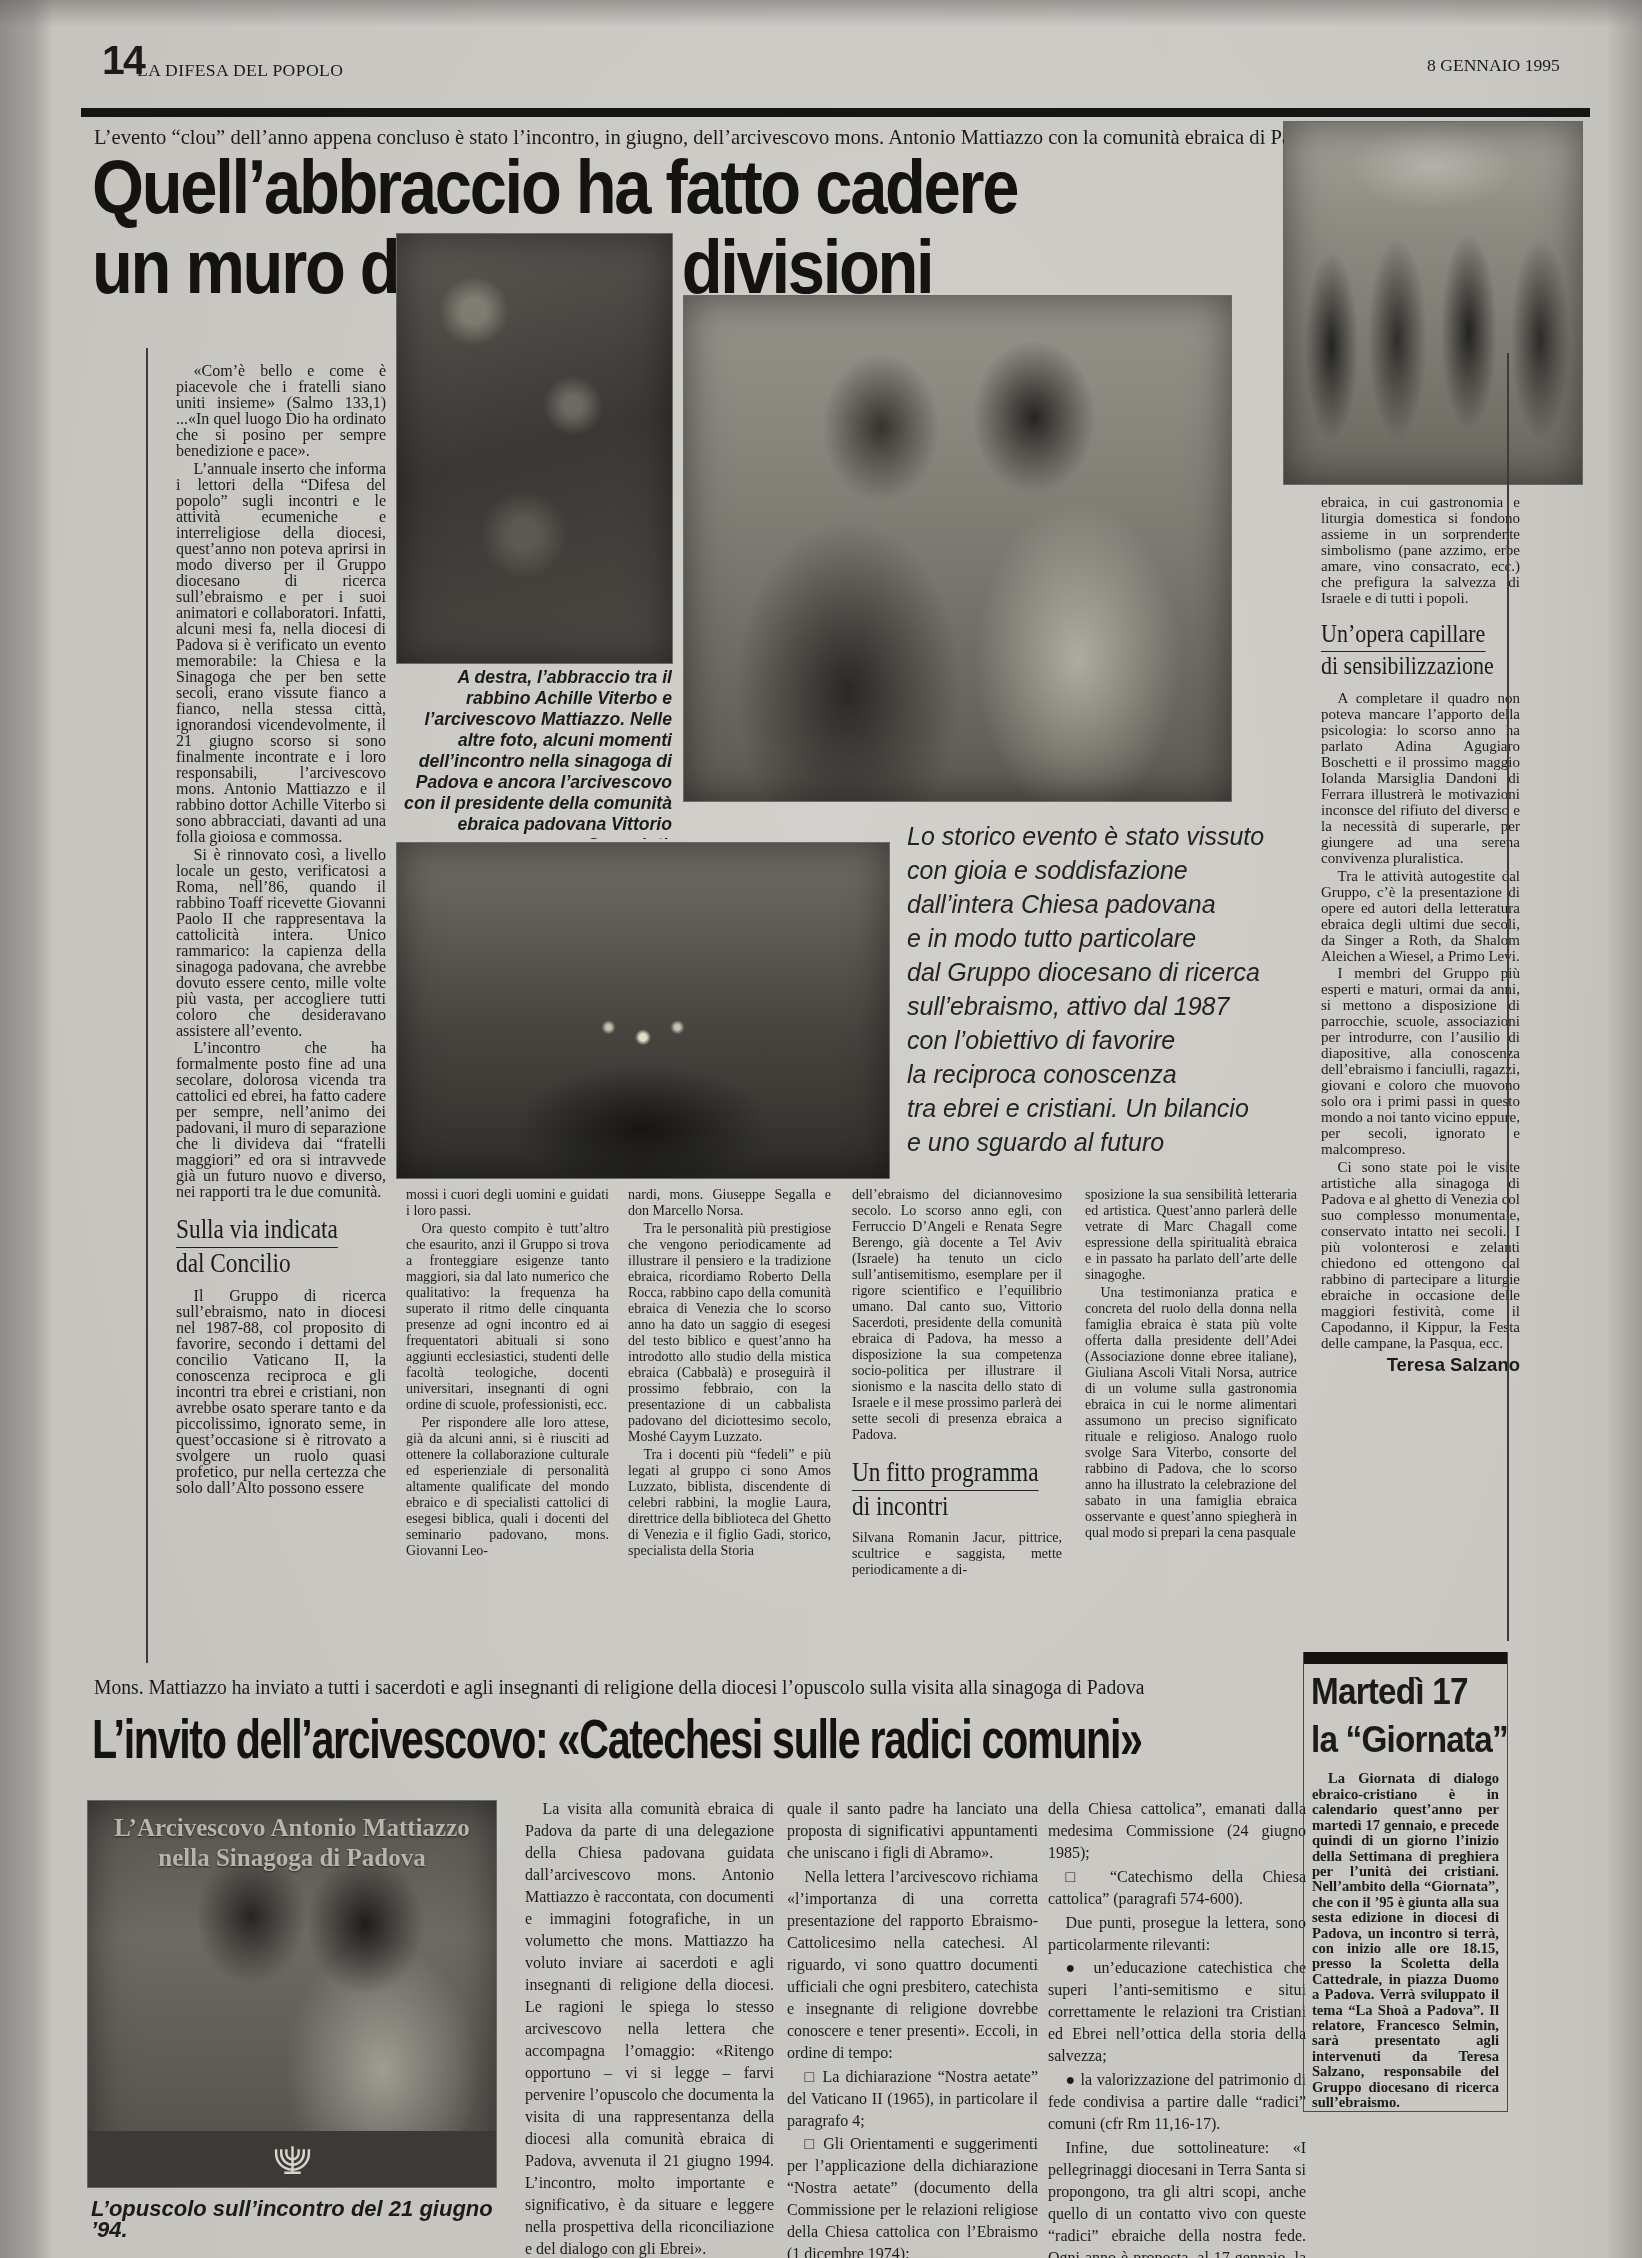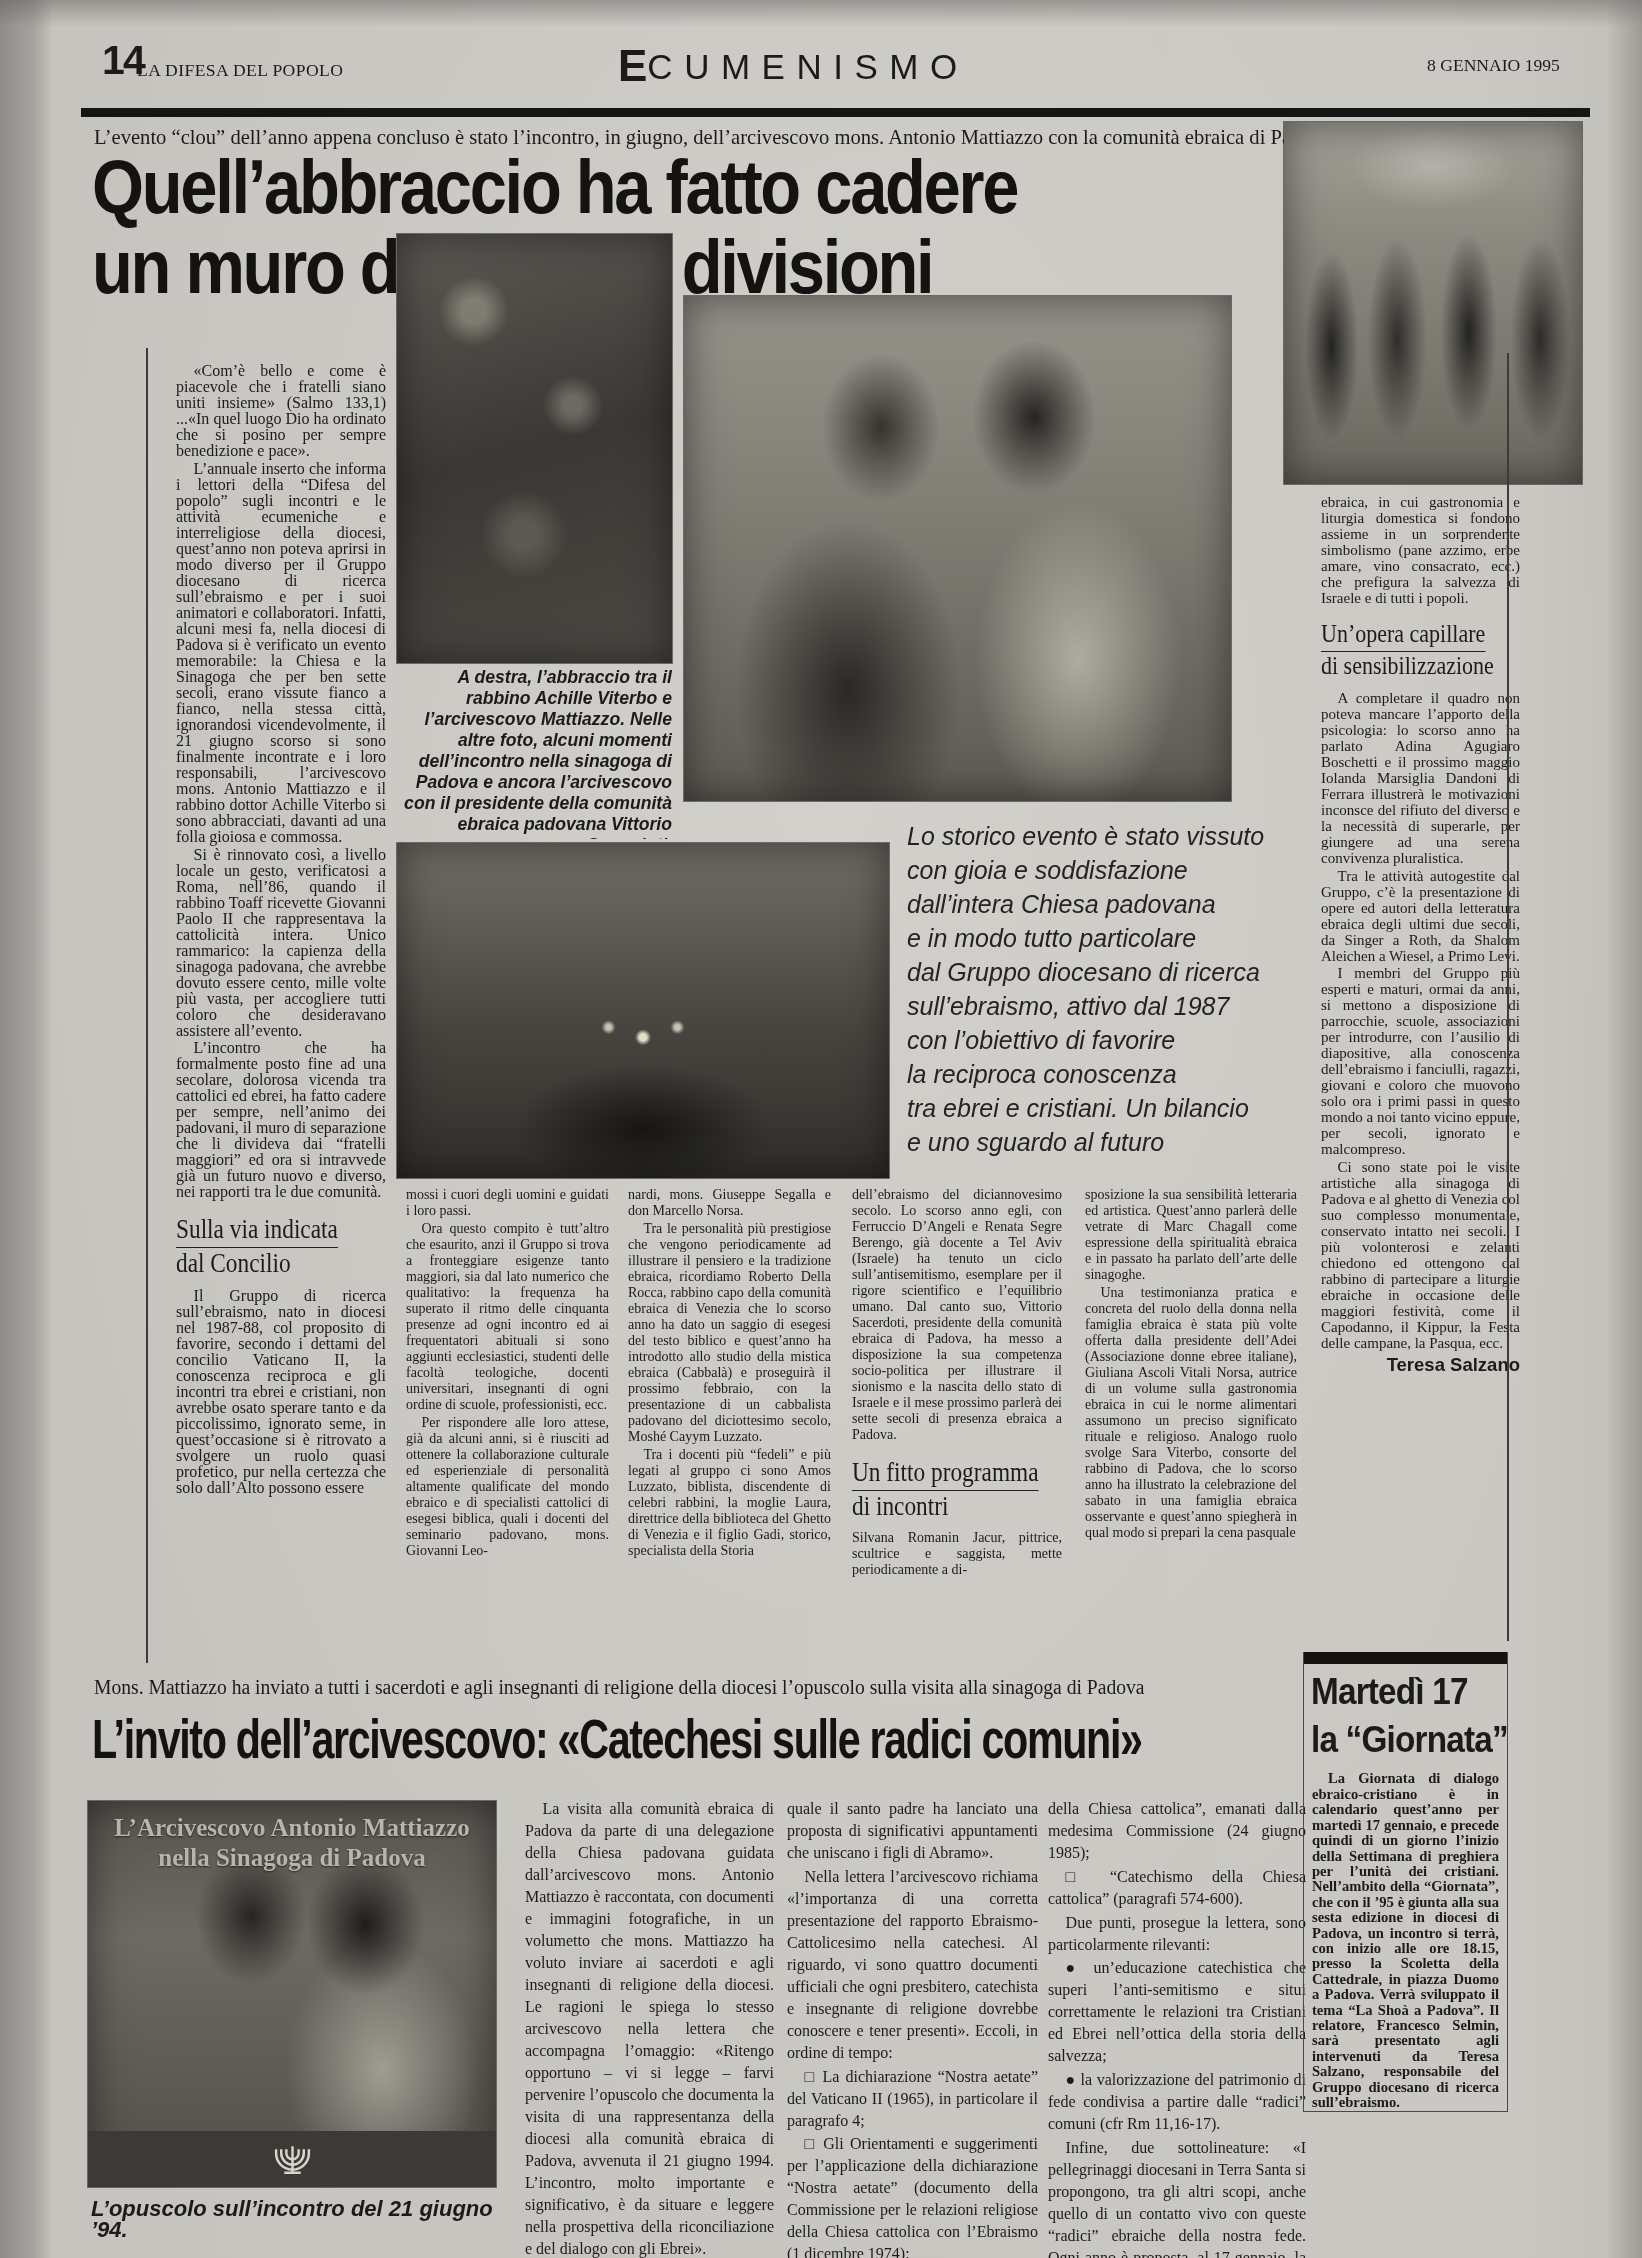--- a/index.html
+++ b/index.html
@@ -46,23 +46,20 @@
   .pbar{position:absolute;left:0;right:0;bottom:0;height:56px;background:#3b3a36;
     display:flex;align-items:center;justify-content:center;}
 </style>
 </head>
 <body>
 
 <div class="page">
 
   <div class="abs" style="left:102px;top:37px;font-family:'Liberation Sans',sans-serif;font-weight:bold;font-size:41px;letter-spacing:-1.8px;">14</div>
   <div class="abs" style="left:137px;top:60px;font-size:17.6px;letter-spacing:0.4px;">LA DIFESA DEL POPOLO</div>
-  <div class="abs" style="left:618px;top:41px;font-family:'Liberation Sans',sans-serif;">
-    <span style="font-size:44px;font-weight:bold;vertical-align:-1.8px;">E</span><span style="font-size:35px;letter-spacing:11.5px;">CUMENISMO</span>
-  </div>
   <div class="abs" style="left:1427px;top:55px;font-size:17.6px;">8 GENNAIO 1995</div>
   <div class="abs rule" style="left:81px;top:108px;width:1509px;height:8.8px;"></div>
 
   <div class="abs kicker" style="left:94px;top:125px;font-size:21px;">L’evento “clou” dell’anno appena concluso è stato l’incontro, in giugno, dell’arcivescovo mons. Antonio Mattiazzo con la comunità ebraica di Padova</div>
 
   <div class="abs headline" style="left:92px;top:148px;font-size:76px;line-height:78px;">Quell’abbraccio ha fatto cadere</div>
   <div class="abs headline" style="left:92px;top:228px;font-size:76px;line-height:78px;">un muro di secolari divisioni</div>
 
   <div class="abs photo" style="left:1284px;top:122px;width:298px;height:362px;background:
       radial-gradient(ellipse 37px 132px at 16% 62%, rgba(20,20,18,.85), transparent 72%),

